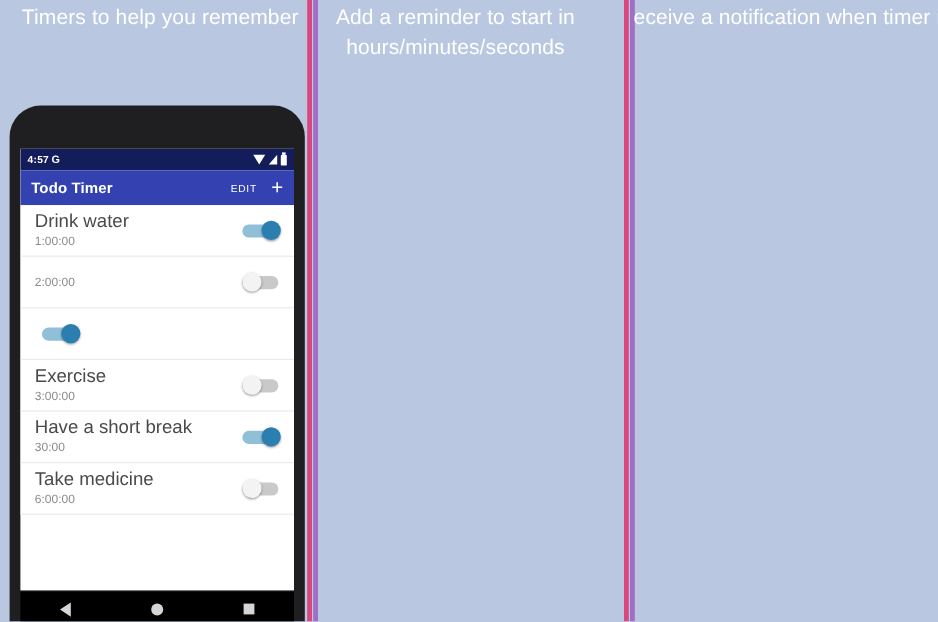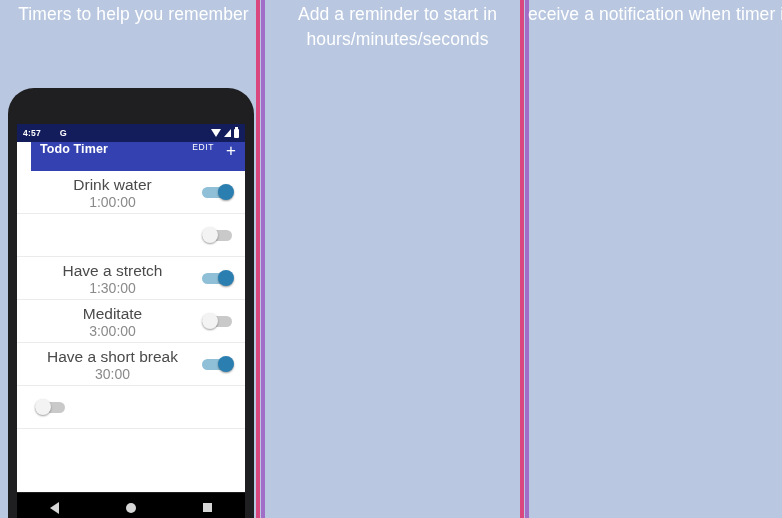--- a/index.html
+++ b/index.html
@@ -16,21 +16,21 @@
     overflow: hidden;
   }
 
   
   .panel {
     position: absolute;
     top: 0; height: 518px;
     overflow: hidden;
   }
   .panel-1 { left: 0px;   width: 267px; }
-  .panel-2 { left: 270px; width: 255px; }
+  .panel-2 { left: 252px; width: 255px; }
   .panel-3 { left: 528px; width: 254px; }
 
   .divider {
     position: absolute;
     top: 0; height: 518px; width: 4px;
     background: #d9477e;
   }
   .divider.d1 { left: 256px; }
   .divider.d2 { left: 261px; background: #a06ec6; }
   .divider.d3 { left: 520px; background: #d9477e; }
@@ -72,21 +72,21 @@
     height: 18px;
     background: #141d5c;
     color: #fff;
     display: flex;
     align-items: center;
     padding: 0 6px;
     font-size: 8.5px;
     font-weight: bold;
     letter-spacing: .2px;
   }
-  .statusbar .sb-time { margin-right: 19px; }
+  .statusbar .sb-time { margin-right: 2px; }
   .statusbar .sb-g { font-size: 9px; font-weight: bold; }
   .statusbar .sb-spacer { flex: 1; }
   .sb-icons { display: flex; align-items: center; gap: 3px; }
   .ic-wifi {
     width: 0; height: 0;
     border-left: 5px solid transparent;
     border-right: 5px solid transparent;
     border-top: 8px solid #fff;
   }
   .ic-signal {
@@ -107,23 +107,22 @@
     width: 3px; height: 2px;
     background: #fff;
   }
 
   
   .appbar {
     height: 29px;
     background: #3342b0;
     color: #fff;
     display: flex;
-    align-items: flex-start;
+    align-items: center;
     padding: 0 9px;
-    margin-left: 14px;
   }
   .appbar .title {
     font-size: 12.5px;
     font-weight: bold;
     letter-spacing: .1px;
   }
   .appbar .spacer { flex: 1; }
   .appbar .edit {
     font-size: 8.5px;
     font-weight: normal;
@@ -139,30 +138,30 @@
   
   .list { background: #fff; }
   .row {
     position: relative;
     display: flex;
     align-items: center;
     border-bottom: 1px solid #eceaea;
     padding: 4px 10px 4px 12px;
     min-height: 43px;
   }
-  .row .texts { flex: 1; min-width: 0; text-align: center; }
+  .row .texts { flex: 1; min-width: 0; }
   .row .rtitle {
     font-size: 15.5px;
     color: #4a4a4a;
     line-height: 19px;
     font-weight: 400;
     white-space: pre-line;
   }
   .row .rtime {
-    font-size: 14px;
+    font-size: 10px;
     color: #8a8a8a;
     line-height: 14px;
     margin-top: 1px;
   }
 
   .toggle {
     position: relative;
     width: 33px; height: 16px;
     flex: 0 0 auto;
     margin-left: 6px;
@@ -246,57 +245,58 @@
               <div class="rtitle">Drink water</div>
               <div class="rtime">1:00:00</div>
             </div>
             <div class="toggle on">
                 <span class="track"></span>
                 <span class="thumb"></span>
               </div>
           </div>
           <div class="row">
             <div class="texts">
+              <div class="rtime">2:00:00</div>
             </div>
             <div class="toggle">
                 <span class="track"></span>
                 <span class="thumb"></span>
               </div>
           </div>
           <div class="row">
-            <div class="texts">
-              <div class="rtitle">Have a stretch</div>
-              <div class="rtime">1:30:00</div>
-            </div>
             <div class="toggle on">
                 <span class="track"></span>
                 <span class="thumb"></span>
               </div>
           </div>
           <div class="row">
             <div class="texts">
-              <div class="rtitle">Meditate</div>
+              <div class="rtitle">Exercise</div>
               <div class="rtime">3:00:00</div>
             </div>
             <div class="toggle">
                 <span class="track"></span>
                 <span class="thumb"></span>
               </div>
           </div>
           <div class="row">
             <div class="texts">
               <div class="rtitle">Have a short break</div>
               <div class="rtime">30:00</div>
             </div>
             <div class="toggle on">
                 <span class="track"></span>
                 <span class="thumb"></span>
               </div>
           </div>
           <div class="row">
+            <div class="texts">
+              <div class="rtitle">Take medicine</div>
+              <div class="rtime">6:00:00</div>
+            </div>
             <div class="toggle">
                 <span class="track"></span>
                 <span class="thumb"></span>
               </div>
           </div>
         </div>
 
       </div>
 
       <div class="navbar">

